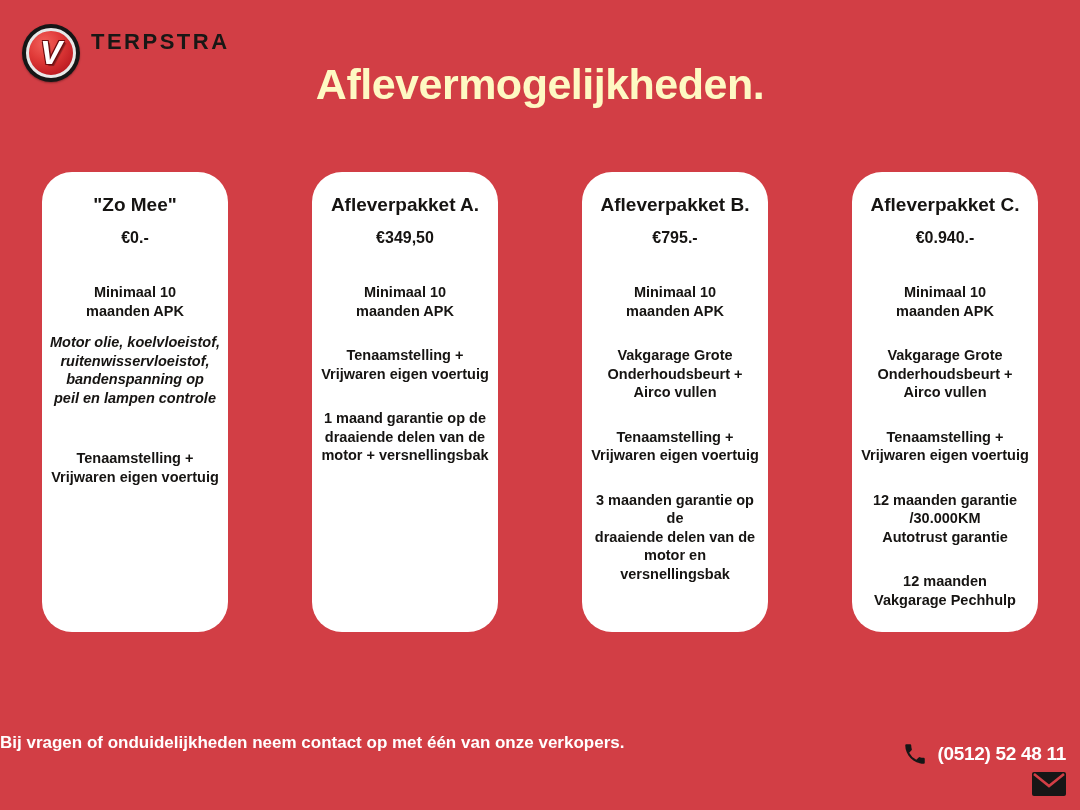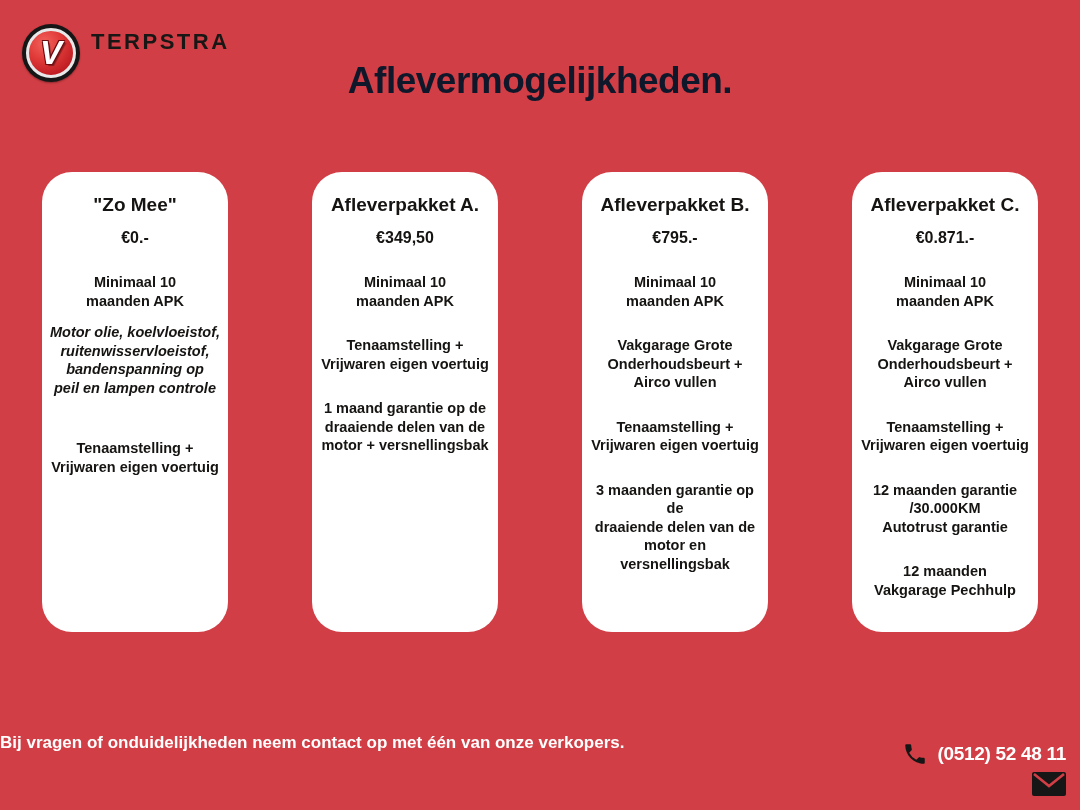--- a/index.html
+++ b/index.html
@@ -39,43 +39,43 @@
     color: #191715; line-height: 1.05;
   }
   .brand-sub {
     font-size: 22px; font-weight: 700; letter-spacing: 2.5px;
     color: #191715; margin-top: 3px; margin-left: 3px;
   }
 
   .page-title {
     position: absolute; left: 0; right: 0; top: 60px;
     text-align: center;
-    font-size: 37px; font-weight: 800; letter-spacing: -0.5px;
-    color: #0f172a;
+    font-size: 43px; font-weight: 800; letter-spacing: -0.5px;
+    color: #fef9c3;
   }
 
   
   .cards {
     position: absolute; top: 172px; left: 0;
     width: 1080px; height: 460px;
     padding: 0 42px;
     display: flex; justify-content: space-between;
   }
   .card {
     width: 186px; height: 460px;
     background: #ffffff;
     border-radius: 30px;
     padding: 22px 8px 18px 8px;
     display: flex; flex-direction: column; align-items: center;
     text-align: center;
   }
   .card-title { font-size: 19px; font-weight: 800; color: #161412; white-space: pre-line; }
   .card-price { font-size: 16px; font-weight: 700; color: #161412; margin-top: 13px; }
   .card-items {
-    margin-top: 26px;
+    margin-top: 36px;
     display: flex; flex-direction: column; gap: 26px;
     width: 100%;
   }
   .card-item {
     font-size: 14.5px; font-weight: 700; line-height: 1.28;
     color: #161412; white-space: pre-line;
   }
   
   .cards .card:first-child .card-item:nth-child(2) { margin-top: -13px; font-style: italic; }
   .cards .card:first-child .card-item:nth-child(3) { margin-top: 16px; }
@@ -158,21 +158,21 @@
 Vrijwaren eigen voertuig</div>
       <div class="card-item">3 maanden garantie op de
 draaiende delen van de
 motor en versnellingsbak</div>
 
     </div>
   </div>
 
   <div class="card">
     <div class="card-title">Afleverpakket C.</div>
-    <div class="card-price">€0.871.-</div>
+    <div class="card-price">€0.940.-</div>
     <div class="card-items">
       <div class="card-item">Minimaal 10
 maanden APK</div>
       <div class="card-item">Vakgarage Grote
 Onderhoudsbeurt +
 Airco vullen</div>
       <div class="card-item">Tenaamstelling +
 Vrijwaren eigen voertuig</div>
       <div class="card-item">12 maanden garantie
 /30.000KM

